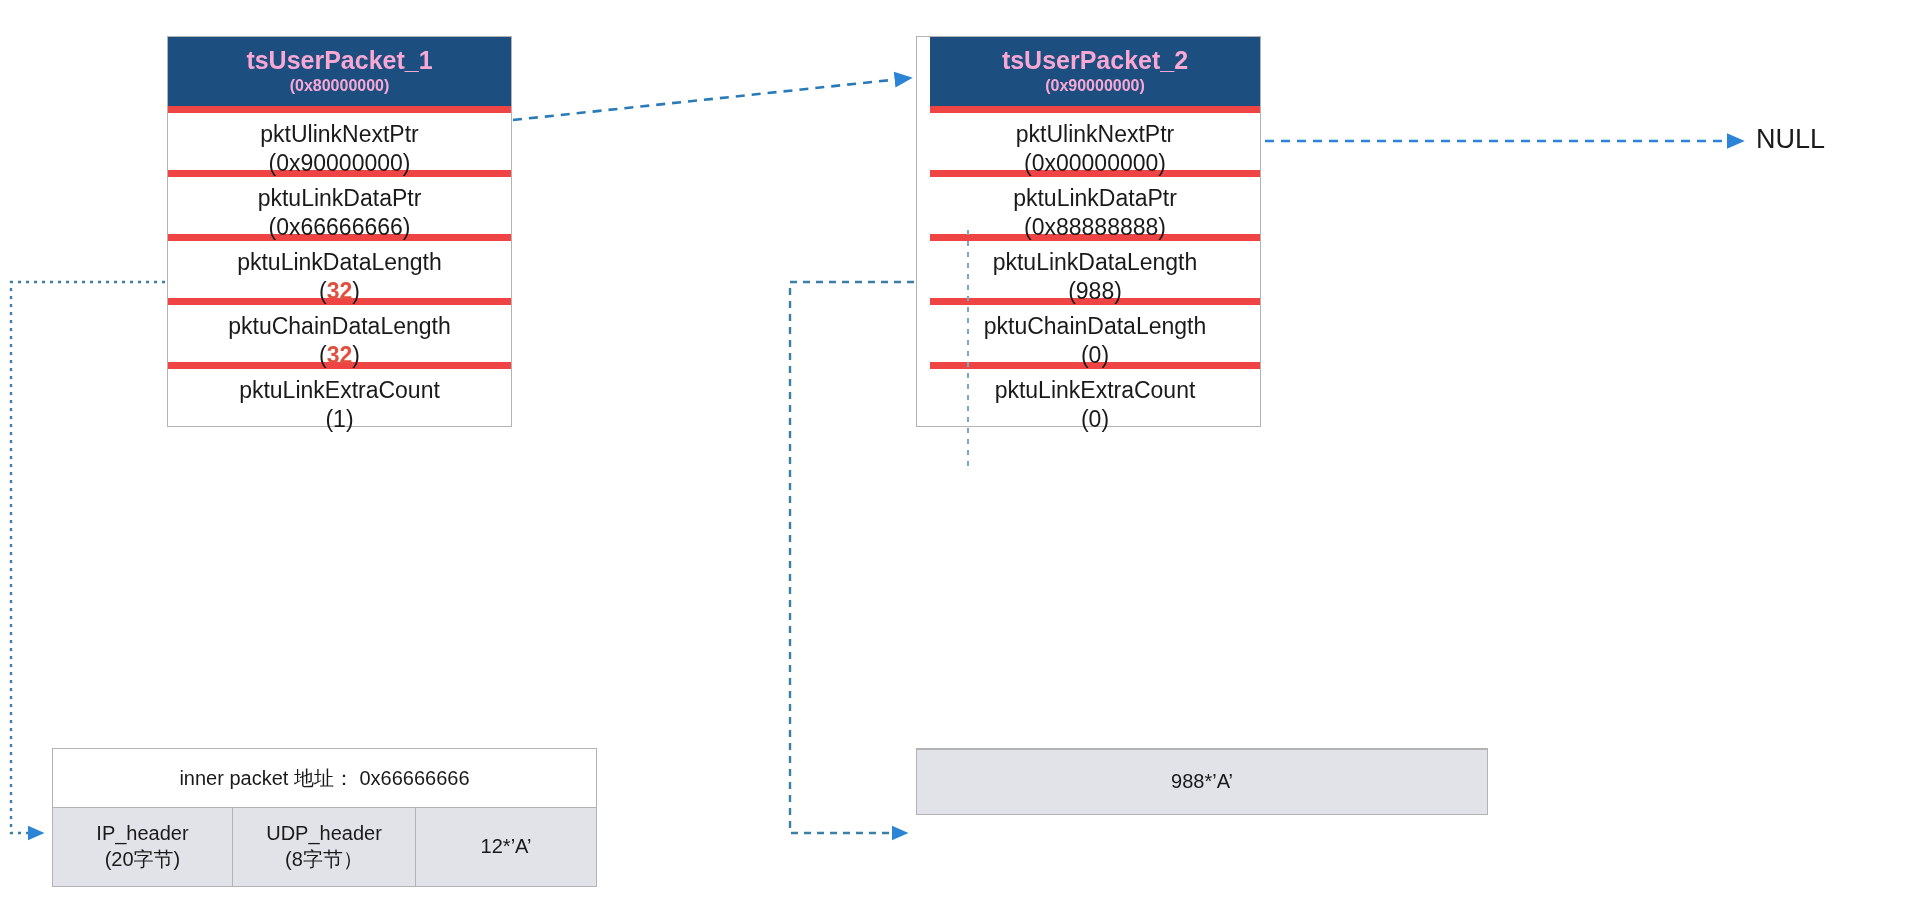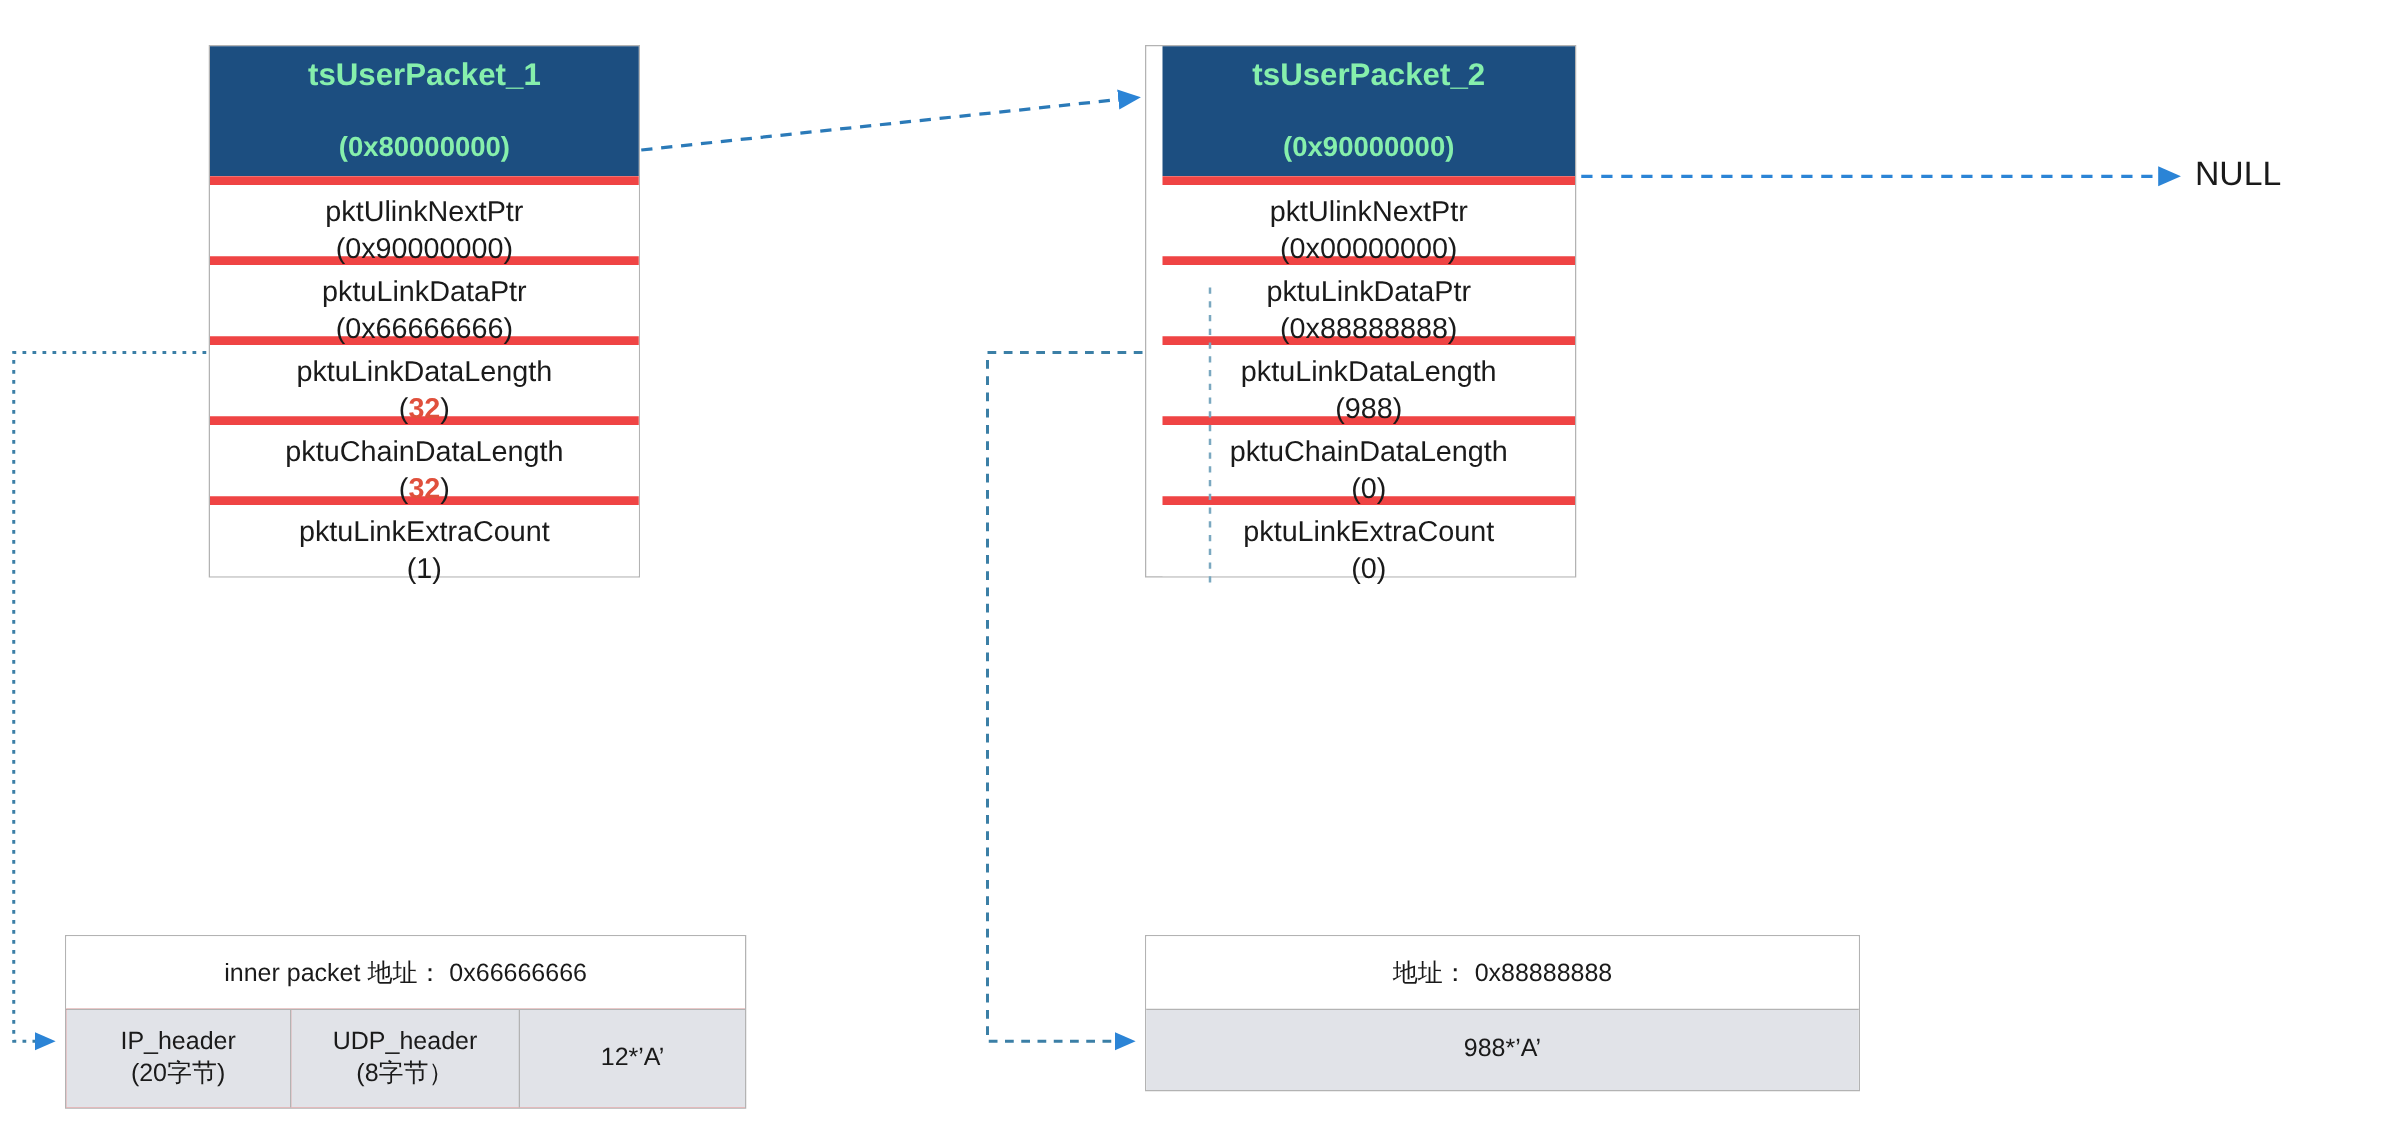--- a/index.html
+++ b/index.html
@@ -18,33 +18,32 @@
 
   
   .struct {
     position: absolute;
     border: 1px solid #b3b3b3;
     background: #ffffff;
     box-sizing: border-box;
   }
   .struct-header {
     background: #1c4e80;
-    color: #86efac;
+    color: #f9a8d4;
     font-weight: bold;
     text-align: center;
     line-height: 1.24;
     padding: 8px 4px 10px 4px;
     font-size: 25px;
     box-sizing: border-box;
   }
   .struct-header .hdr-addr {
     display: block;
-    font-size: 22px;
+    font-size: 16px;
     font-weight: bold;
-    margin-top: 28px;
   }
   .struct-row {
     border-top: 7px solid #ef4444;
     text-align: center;
     font-size: 23px;
     line-height: 1.26;
     padding: 7px 4px 9px 4px;
     box-sizing: border-box;
     background: #ffffff;
   }
@@ -172,21 +171,20 @@
       <span class="c1">UDP_header</span>
       <span class="c2">(8字节）</span>
     </div>
     <div class="pkt-cell" style="width:180px; display:flex; align-items:center; justify-content:center;">
       <span class="c1">12*’A’</span>
     </div>
   </div>
 </div>
 
 <div class="pktbox" id="buf2" style="left:916px; top:748px; width:572px;">
-  <div class="pkt-addr">地址： 0x88888888</div>
   <div class="pkt-cells">
     <div class="pkt-cell" style="width:100%; display:flex; align-items:center; justify-content:center; height:64px;text-align:right;">
       <span class="c1">988*’A’</span>
     </div>
   </div>
 </div>
 
 <svg class="conn" width="1920" height="908" style="left:0; top:0;">
   <defs>
     <marker id="arrowBlue" viewBox="0 0 10 10" refX="8.5" refY="5" markerWidth="7" markerHeight="7" orient="auto-start-reverse">

